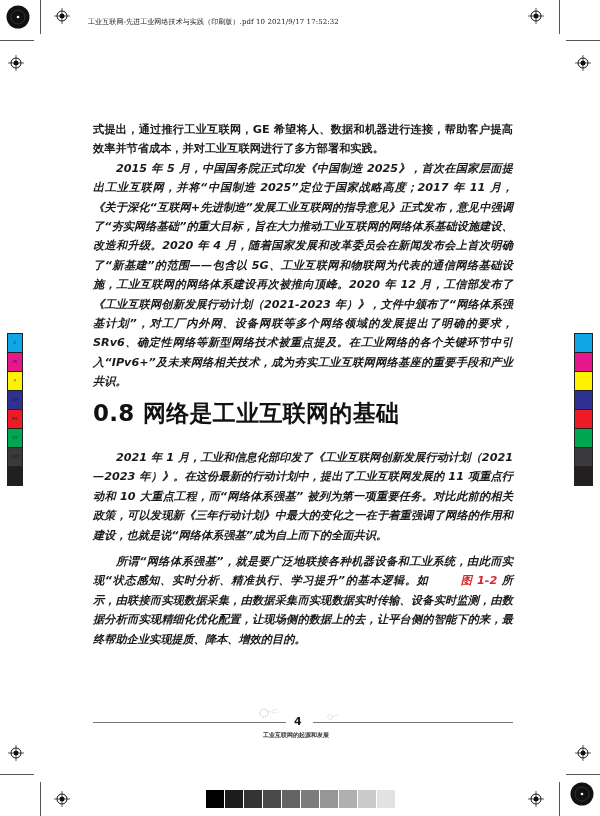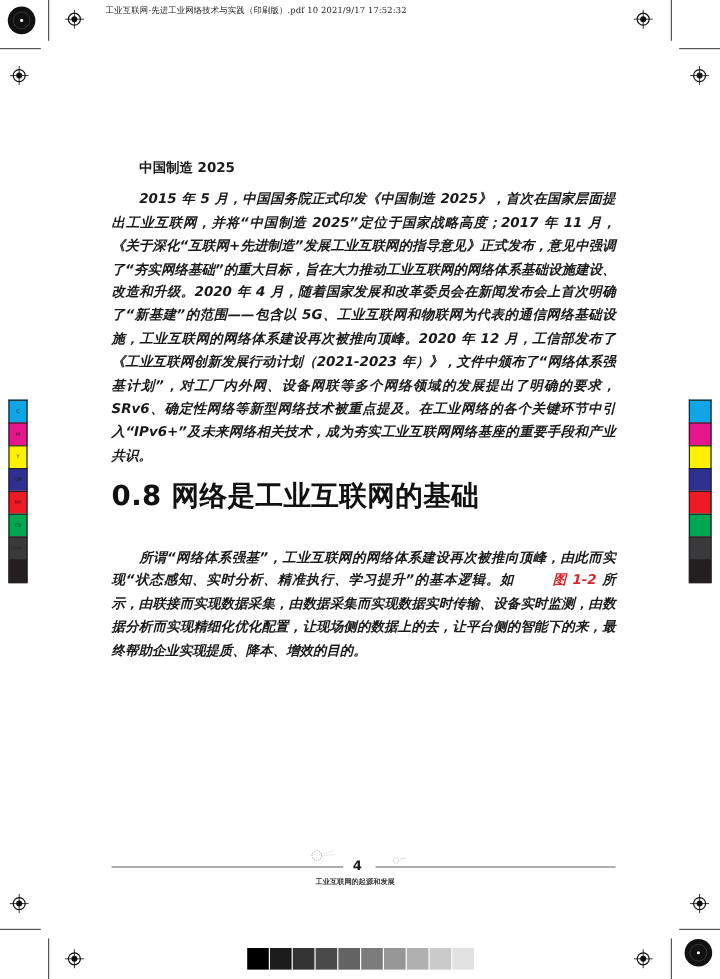--- a/index.html
+++ b/index.html
@@ -1,19 +1,19 @@
 <!DOCTYPE html>
 <html><head>
 <meta charset="utf-8">
 <style>
   html,body{margin:0;padding:0;}
   body{width:600px;height:816px;background:#ffffff;position:relative;overflow:hidden;
        font-family:"DejaVu Sans","Liberation Sans",sans-serif;color:#1a1a1a;}
   .abs{position:absolute;}
-  .hdr{left:88px;top:4px;font-size:7px;color:#222;letter-spacing:0.1px;white-space:nowrap;
+  .hdr{left:88px;top:17px;font-size:7px;color:#222;letter-spacing:0.1px;white-space:nowrap;
        font-family:"DejaVu Serif","Liberation Serif",serif;}
   .reg{width:16px;height:16px;}
   .trim-h{height:1px;background:#555;}
   .trim-v{width:1px;background:#555;}
   .body-text{left:93px;width:420px;font-size:11.2px;line-height:19.4px;text-align:justify;font-weight:bold;}
   .para{margin:0;}
   .indent{text-indent:23px;font-style:italic;}
   .subhead{font-weight:bold;font-size:11.2px;margin:10px 0 7px 23px;}
   .h1{left:93px;top:398px;font-size:23px;font-weight:bold;color:#111;letter-spacing:0.3px;}
   .ref{color:#d9262c;margin-left:32px;}
@@ -95,29 +95,30 @@
 <div class="abs trim-v" style="left:559px;top:0;height:34px"></div>
 <div class="abs trim-h" style="left:566px;top:40px;width:34px"></div>
 <div class="abs trim-h" style="left:0;top:774px;width:34px"></div>
 <div class="abs trim-v" style="left:40px;top:782px;height:34px"></div>
 <div class="abs trim-h" style="left:566px;top:774px;width:34px"></div>
 <div class="abs trim-v" style="left:559px;top:782px;height:34px"></div>
 
 <div class="abs hdr">工业互联网-先进工业网络技术与实践（印刷版）.pdf  10  2021/9/17  17:52:32</div>
 
 <div class="abs body-text" style="top:120px">
-  <div class="subhead">中国制造 2025</div>
+  <p class="para">式提出，通过推行工业互联网，GE 希望将人、数据和机器进行连接，帮助客户提高效率并节省成本，并对工业互联网进行了多方部署和实践。</p>
   <p class="para indent">2015 年 5 月，中国国务院正式印发《中国制造 2025》，首次在国家层面提出工业互联网，并将“中国制造 2025”定位于国家战略高度；2017 年 11 月，《关于深化“互联网+先进制造”发展工业互联网的指导意见》正式发布，意见中强调了“夯实网络基础”的重大目标，旨在大力推动工业互联网的网络体系基础设施建设、改造和升级。2020 年 4 月，随着国家发展和改革委员会在新闻发布会上首次明确了“新基建”的范围——包含以 5G、工业互联网和物联网为代表的通信网络基础设施，工业互联网的网络体系建设再次被推向顶峰。2020 年 12 月，工信部发布了《工业互联网创新发展行动计划（2021-2023 年）》，文件中颁布了“网络体系强基计划”，对工厂内外网、设备网联等多个网络领域的发展提出了明确的要求，SRv6、确定性网络等新型网络技术被重点提及。在工业网络的各个关键环节中引入“IPv6+”及未来网络相关技术，成为夯实工业互联网网络基座的重要手段和产业共识。</p>
 </div>
 
 <div class="abs h1">0.8 网络是工业互联网的基础</div>
 
 <div class="abs body-text" style="top:448px">
+  <p class="para indent">2021 年 1 月，工业和信息化部印发了《工业互联网创新发展行动计划（2021—2023 年）》。在这份最新的行动计划中，提出了工业互联网发展的 11 项重点行动和 10 大重点工程，而“网络体系强基” 被列为第一项重要任务。对比此前的相关政策，可以发现新《三年行动计划》中最大的变化之一在于着重强调了网络的作用和建设，也就是说“网络体系强基”成为自上而下的全面共识。</p>
   <p class="para indent" style="margin-top:7px">
-    <span>所谓“网络体系强基”，工业互联网的网络体系建设再次被推向顶峰，由此而实现“状态感知、实时分析、精准执行、学习提升”的基本逻辑。如</span><span class="ref">图 1-2</span><span> 所示，由联接而实现数据采集，由数据采集而实现数据实时传输、设备实时监测，由数据分析而实现精细化优化配置，让现场侧的数据上的去，让平台侧的智能下的来，最终帮助企业实现提质、降本、增效的目的。</span>
+    <span>所谓“网络体系强基”，就是要广泛地联接各种机器设备和工业系统，由此而实现“状态感知、实时分析、精准执行、学习提升”的基本逻辑。如</span><span class="ref">图 1-2</span><span> 所示，由联接而实现数据采集，由数据采集而实现数据实时传输、设备实时监测，由数据分析而实现精细化优化配置，让现场侧的数据上的去，让平台侧的智能下的来，最终帮助企业实现提质、降本、增效的目的。</span>
   </p>
 </div>
 
 <div class="abs footer-line" style="left:93px;width:193px"></div>
 <div class="abs footer-line" style="left:313px;width:200px"></div>
 <svg class="abs" style="left:258px;top:707px;width:26px;height:12px" viewBox="0 0 26 12">
     <circle cx="6" cy="6" r="4" fill="none" stroke="#999" stroke-width="0.8" stroke-dasharray="1 1"></circle>
     <path d="M10 5 L20 2 M12 6 L22 5" stroke="#bbb" stroke-width="0.5" stroke-dasharray="1 1"></path>
   </svg>
 <svg class="abs" style="left:326px;top:713px;width:14px;height:8px" viewBox="0 0 14 8">

